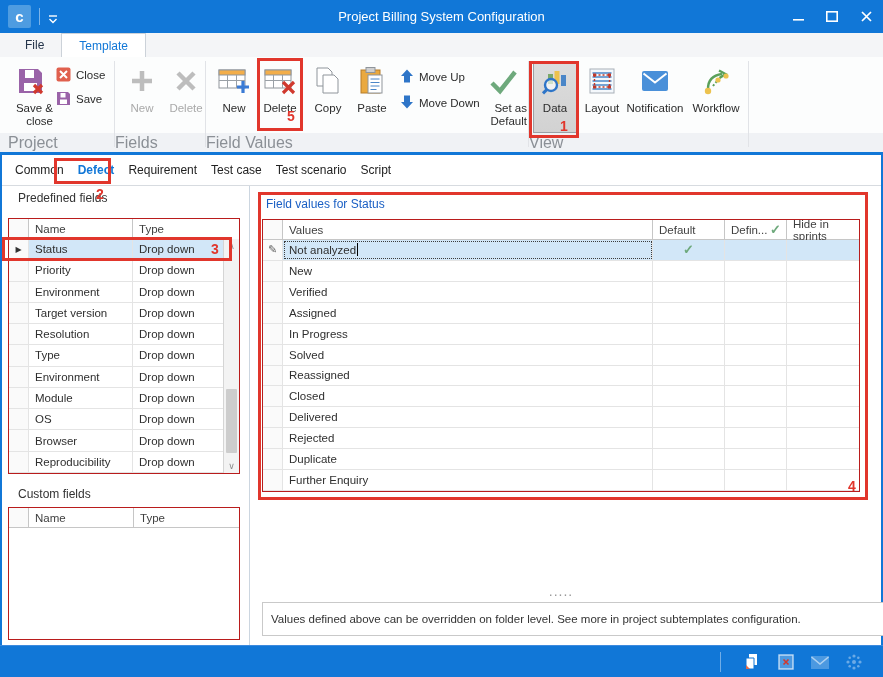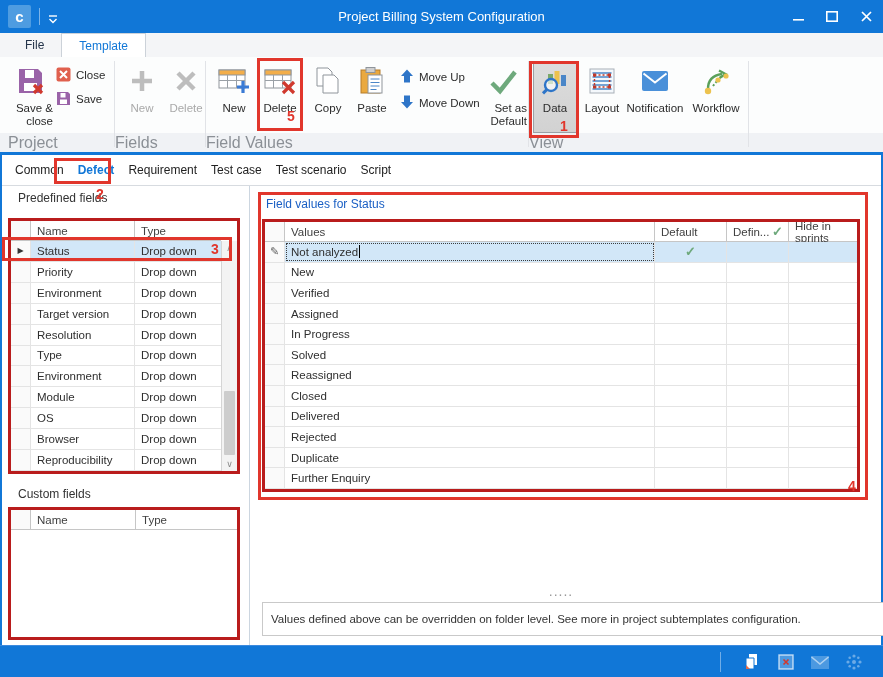--- a/index.html
+++ b/index.html
@@ -40,21 +40,21 @@
   .doc-tab.selected { color:#1177d7; font-weight:bold; }
 
   
   #side-l { position:absolute; left:0; top:155px; width:2px; height:490px; background:#1177d7; }
   #side-r { position:absolute; right:0; top:155px; width:2px; height:490px; background:#1177d7; }
   #vdivider { position:absolute; left:249px; top:186px; width:1px; height:459px; background:#ccd6e0; }
 
   .panel-title { position:absolute; font-size:12px; color:#333; }
   #fv-title { position:absolute; left:266px; top:197px; font-size:12px; color:#1a5fc4; }
 
-  .grid { position:absolute; background:#fff; border:3px solid #b91c1c; display:flex; flex-direction:column; font-size:11.5px; color:#2f2f2f; }
+  .grid { position:absolute; background:#fff; border:1px solid #b91c1c; display:flex; flex-direction:column; font-size:11.5px; color:#2f2f2f; }
   .g-head { display:flex; height:20px; border-bottom:1px solid #c6c6c6; color:#404040; }
   .g-head .hc { display:flex; align-items:center; padding-left:6px; border-right:1px solid #c6c6c6; }
   .g-body { flex:1; display:flex; flex-direction:column; }
   .g-row { flex:1; display:flex; border-bottom:1px solid #e4e4e4; }
   .g-row .c { display:flex; align-items:center; padding-left:6px; border-right:1px solid #e4e4e4; overflow:hidden; white-space:nowrap; }
   .g-row.selected .c { background:#d2e7f8; }
   .ind { width:20px; flex:none; background:#fafafa; justify-content:center; padding-left:0 !important; }
   .g-row.selected .ind { background:#fafafa; }
 
   

